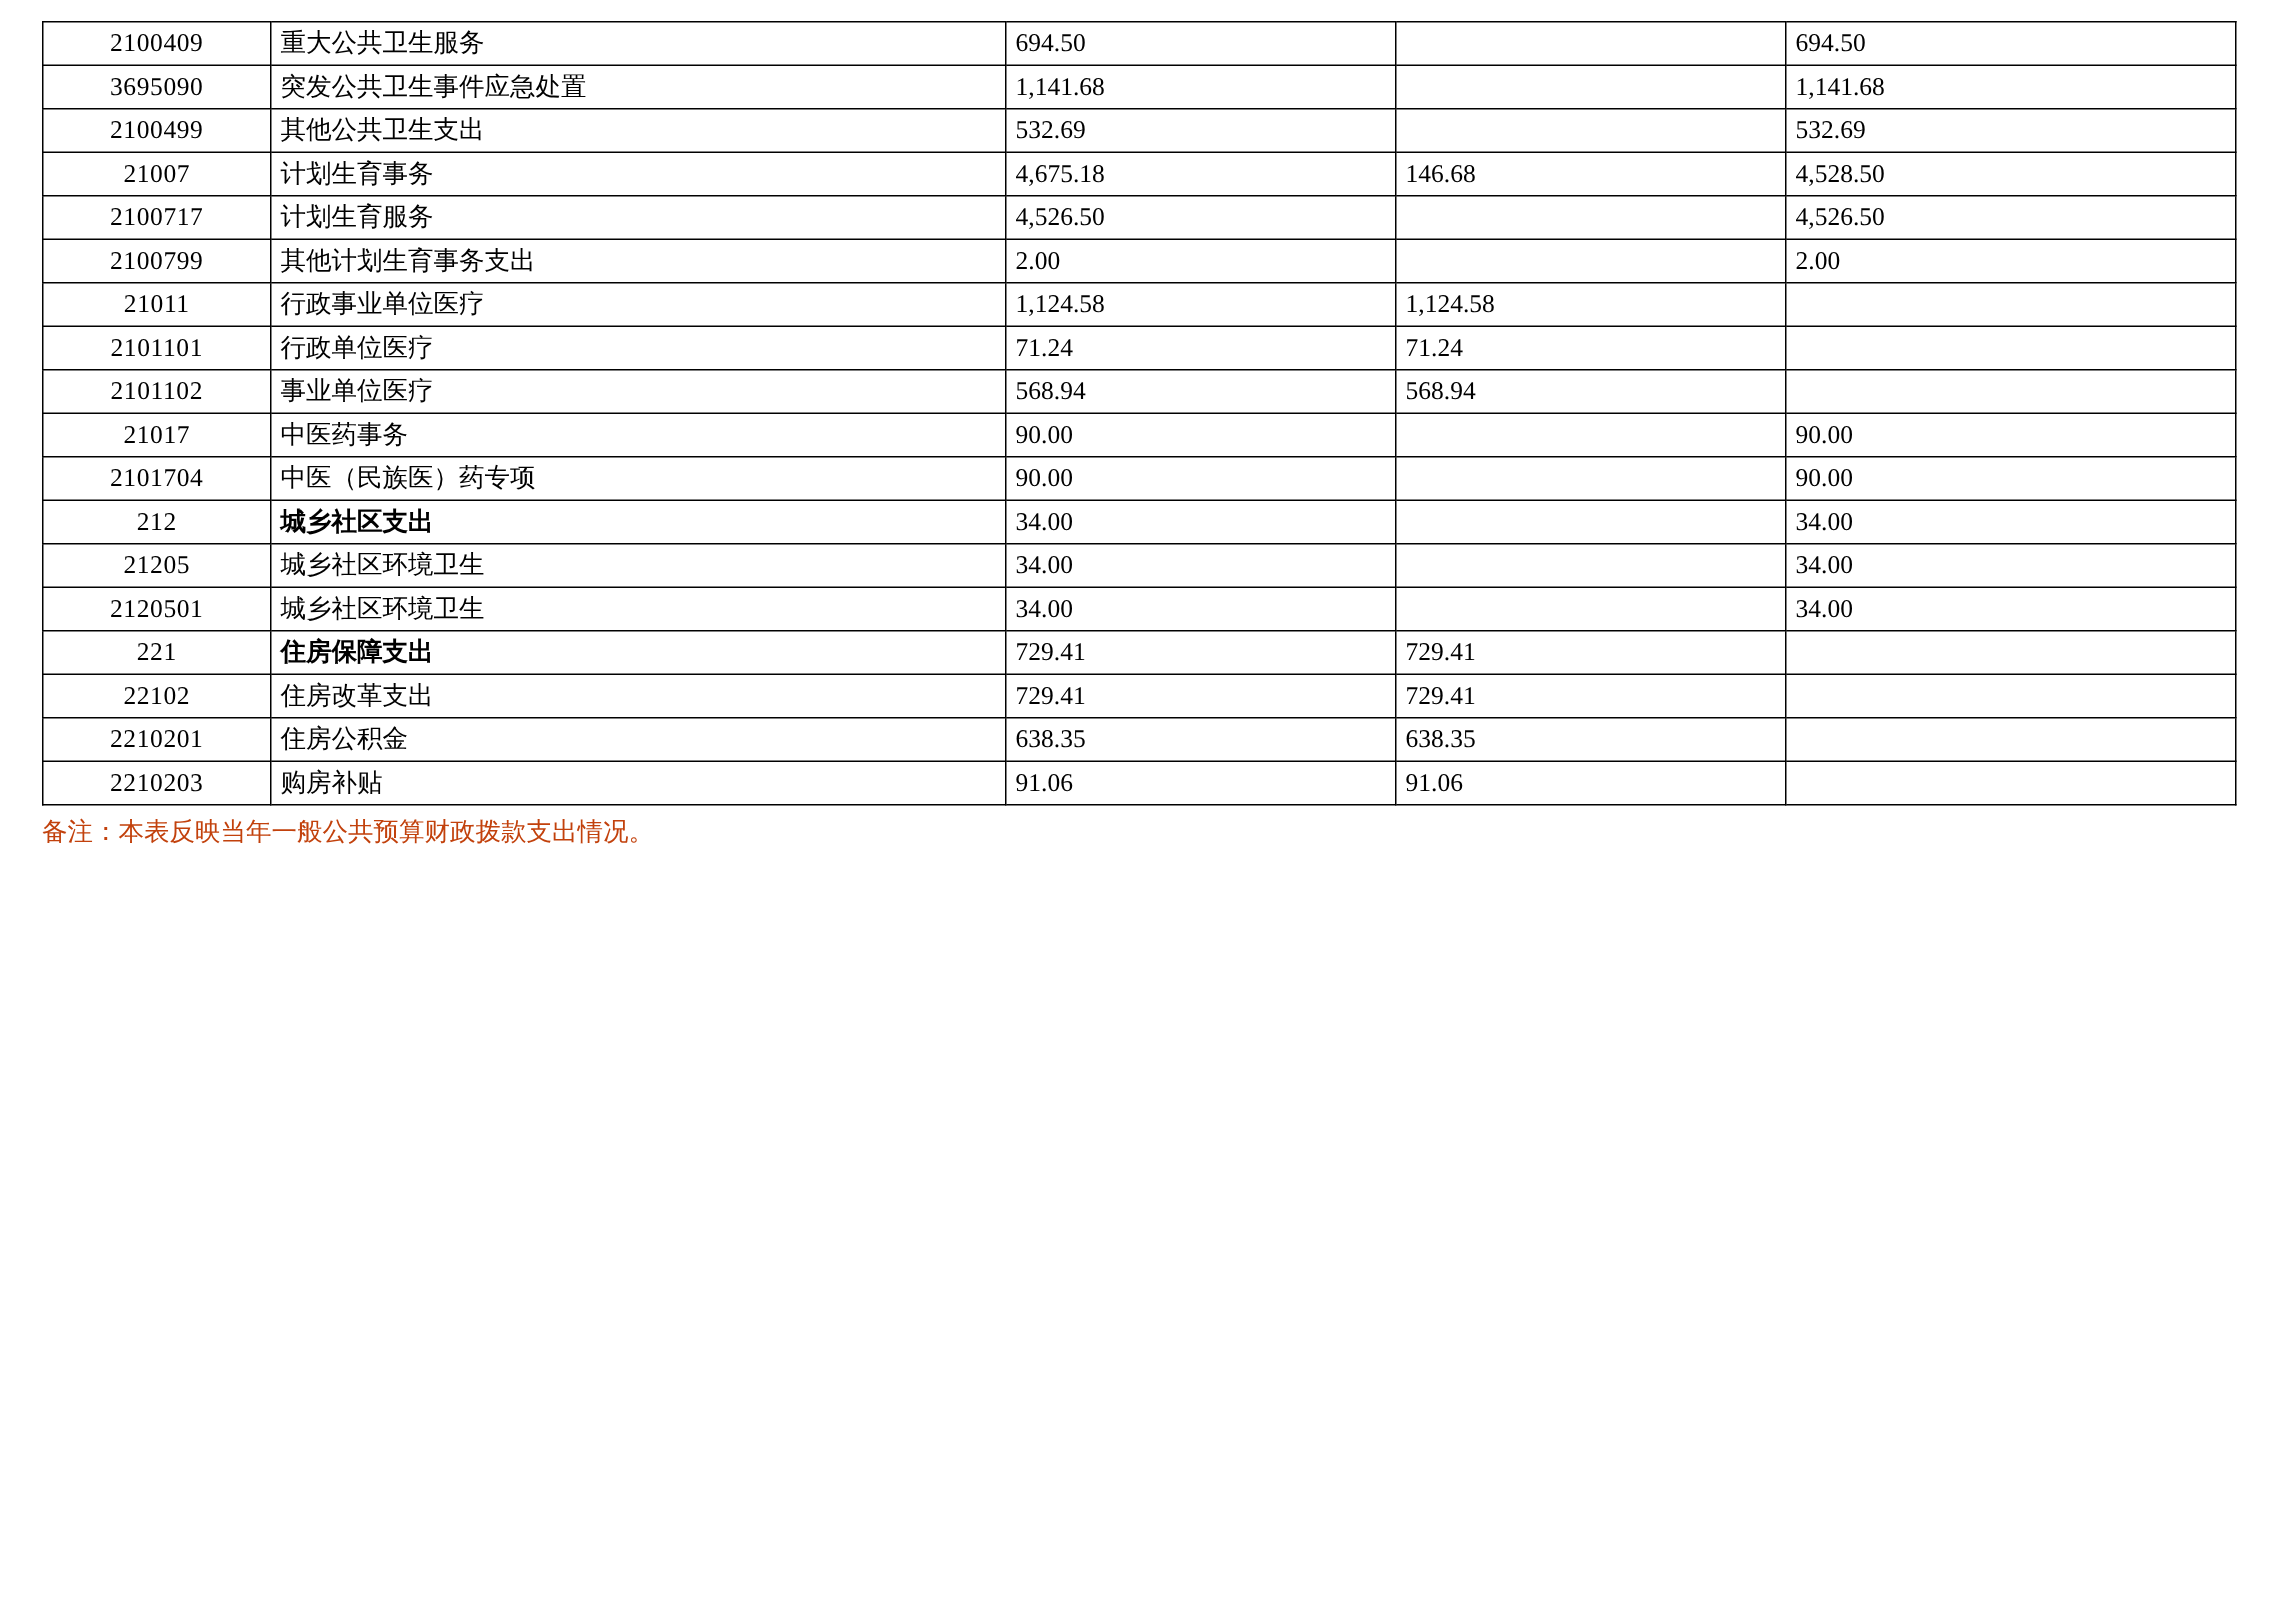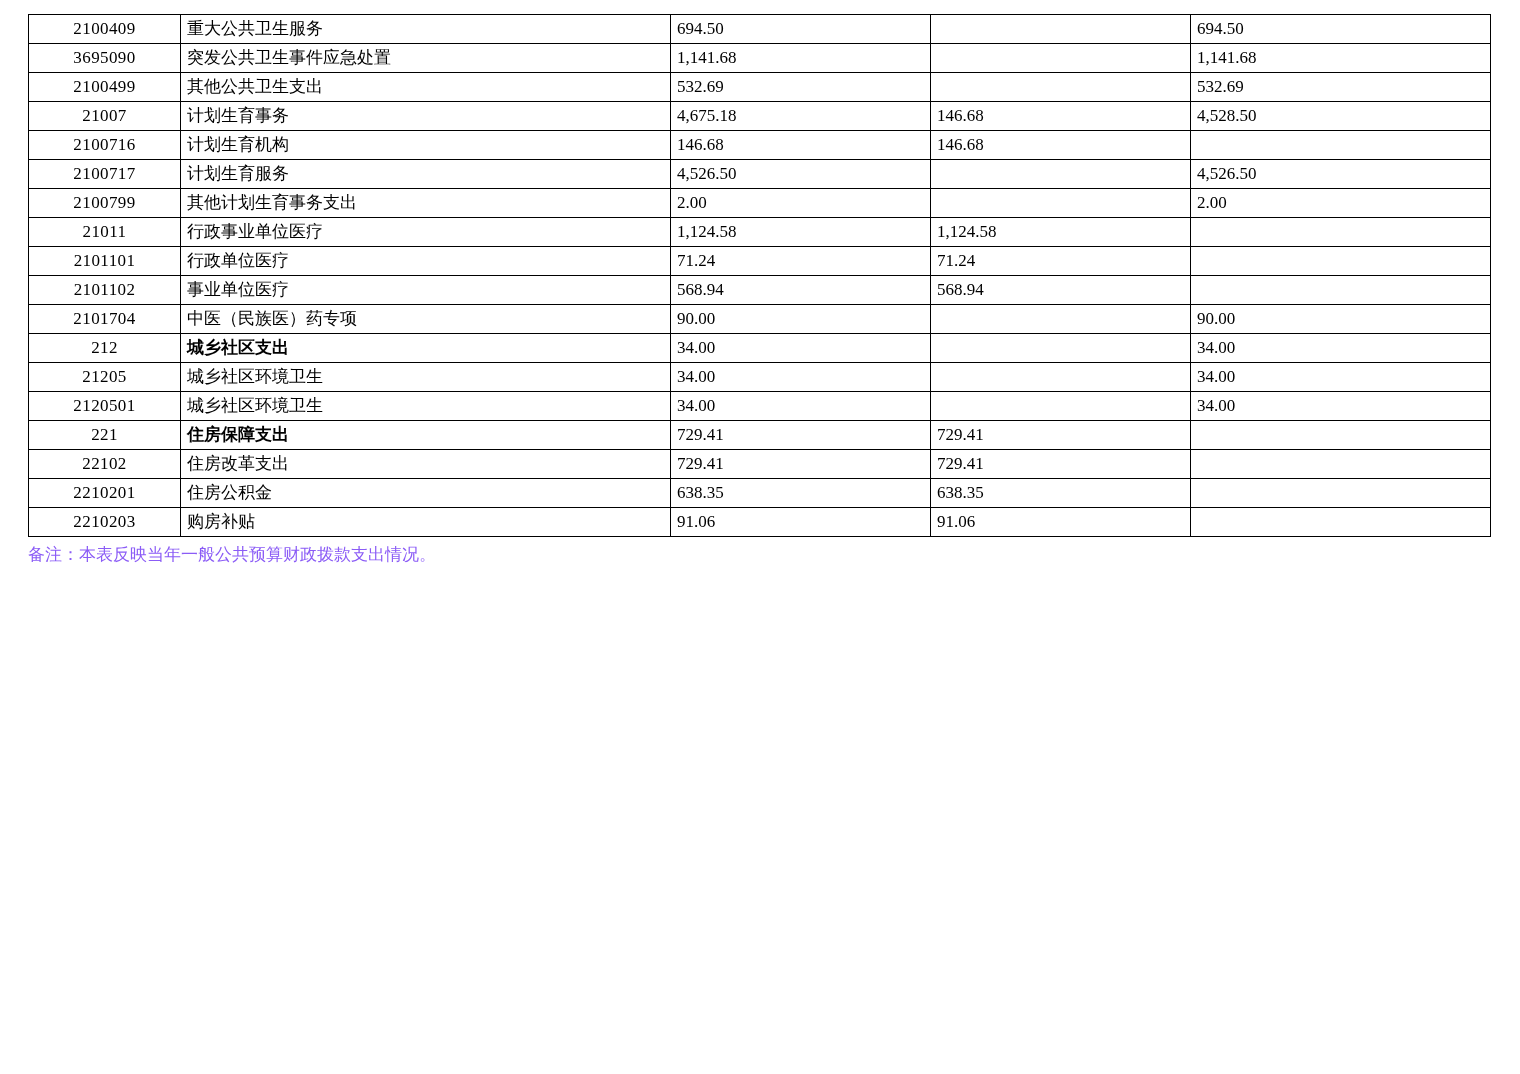--- a/index.html
+++ b/index.html
@@ -58,21 +58,21 @@
   
   .lv1 { padding-left: 8px; font-weight: bold; }
   .lv2 { padding-left: 26px; margin-top: 44px; }
   .lv3 { padding-left: 42px; }
 
   .note {
     margin-left: 28px;
     margin-top: 6px;
     font-size: 17px;
     line-height: 24px;
-    color: #8b5cf6;
+    color: #c2410c;
   }
 </style>
 </head>
 <body>
 
 <div class="page">
 
   <table class="budget">
     <colgroup>
       <col class="c-code">
@@ -104,27 +104,20 @@
           <td class="num">532.69</td>
         </tr>
         <tr>
           <td class="code">21007</td>
           <td class="name lv2">计划生育事务</td>
           <td class="num">4,675.18</td>
           <td class="num">146.68</td>
           <td class="num">4,528.50</td>
         </tr>
         <tr>
-          <td class="code">2100716</td>
-          <td class="name lv3">计划生育机构</td>
-          <td class="num">146.68</td>
-          <td class="num">146.68</td>
-          <td class="num"></td>
-        </tr>
-        <tr>
           <td class="code">2100717</td>
           <td class="name lv3">计划生育服务</td>
           <td class="num">4,526.50</td>
           <td class="num"></td>
           <td class="num">4,526.50</td>
         </tr>
         <tr>
           <td class="code">2100799</td>
           <td class="name lv3">其他计划生育事务支出</td>
           <td class="num">2.00</td>
@@ -146,20 +139,27 @@
           <td class="num"></td>
         </tr>
         <tr>
           <td class="code">2101102</td>
           <td class="name lv3">事业单位医疗</td>
           <td class="num">568.94</td>
           <td class="num">568.94</td>
           <td class="num"></td>
         </tr>
         <tr>
+          <td class="code">21017</td>
+          <td class="name lv2">中医药事务</td>
+          <td class="num">90.00</td>
+          <td class="num"></td>
+          <td class="num">90.00</td>
+        </tr>
+        <tr>
           <td class="code">2101704</td>
           <td class="name lv3">中医（民族医）药专项</td>
           <td class="num">90.00</td>
           <td class="num"></td>
           <td class="num">90.00</td>
         </tr>
         <tr>
           <td class="code">212</td>
           <td class="name lv1">城乡社区支出</td>
           <td class="num">34.00</td>

